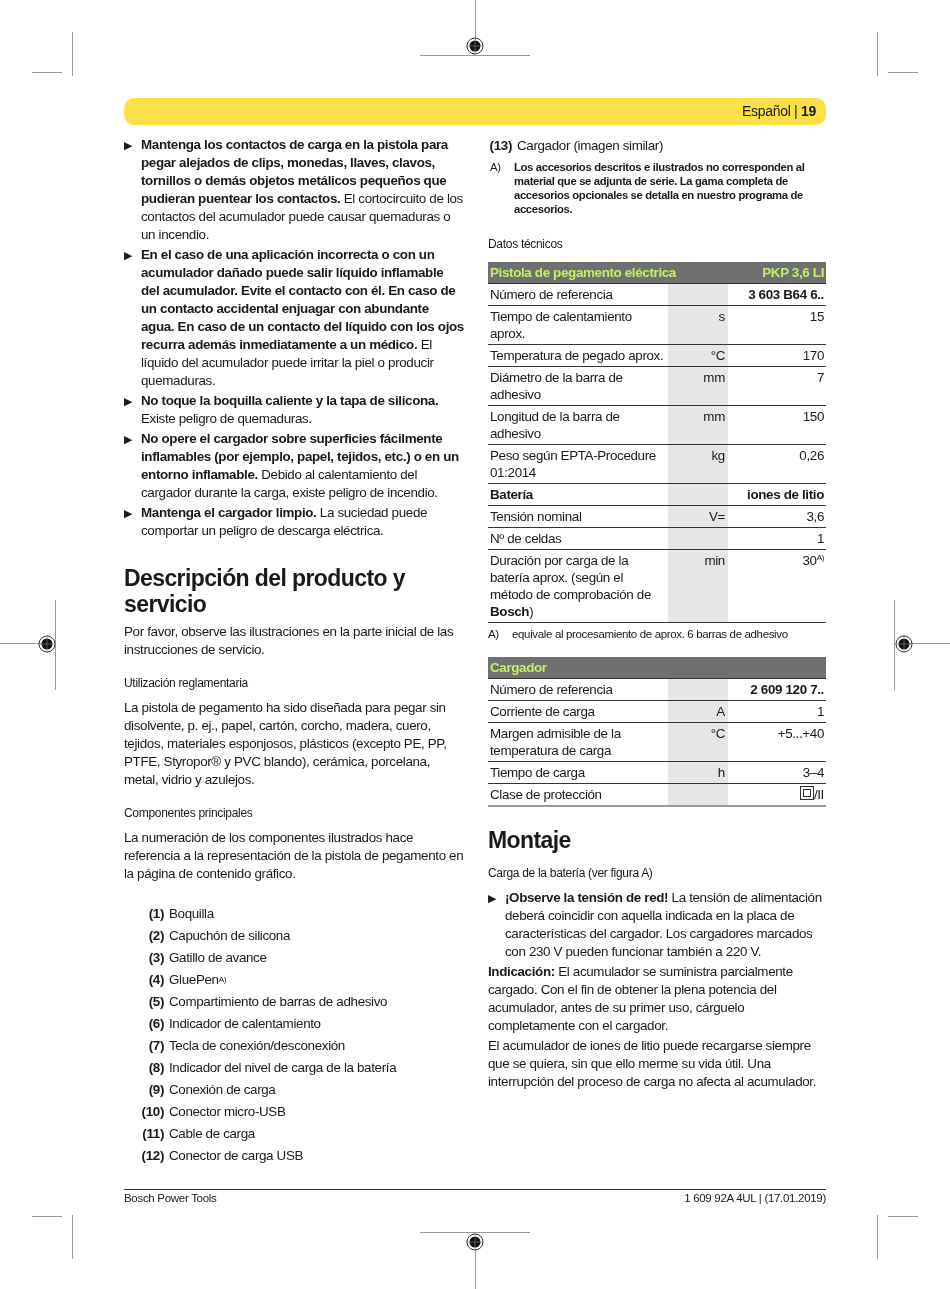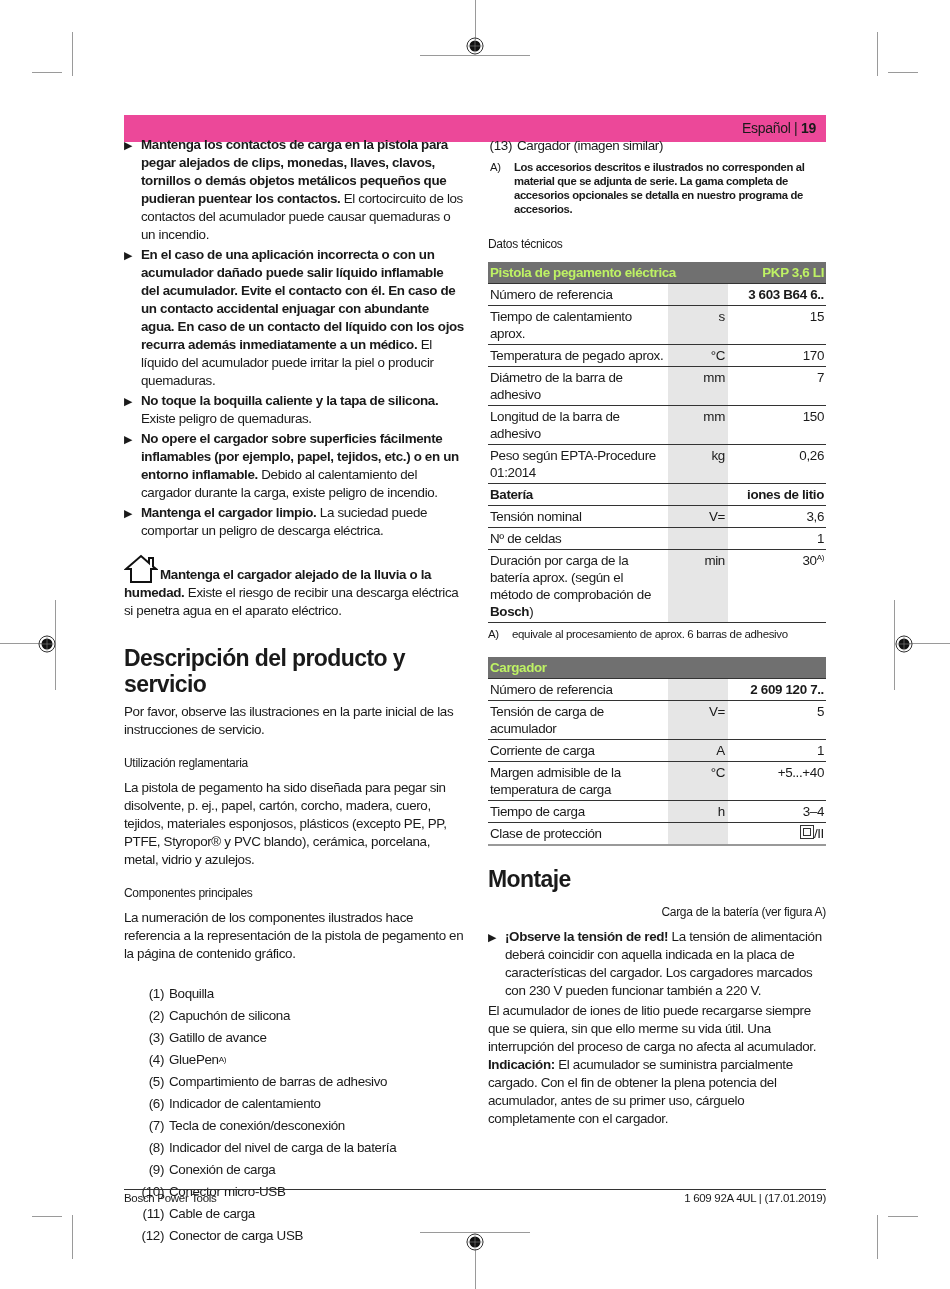--- a/index.html
+++ b/index.html
@@ -1,36 +1,36 @@
 <!DOCTYPE html>
 <html><head>
 <meta charset="utf-8">
 <style>
   html, body { margin:0; padding:0; background:#fff; }
   body { width:950px; height:1289px; position:relative; overflow:hidden;
          font-family:"Liberation Sans", sans-serif; color:#1a1a1a; }
   .mark { position:absolute; background:#9a9a9a; }
   .reg { position:absolute; width:18px; height:18px; }
-  .header-band { position:absolute; left:124px; top:115px; width:702px; height:27px; background:#ec4899; }
+  .header-band { position:absolute; left:124px; top:98px; width:702px; height:27px; background:#fde047;border-radius:10px; }
   .header-text { position:absolute; right:10px; top:5px; font-size:14px; letter-spacing:-0.3px; }
   .header-text b { font-weight:bold; }
   .col { position:absolute; font-size:13.4px; line-height:18px; letter-spacing:-0.35px; }
   .left { left:124px; top:136px; width:340px; }
   .right { left:488px; top:136px; width:338px; }
   .bullet { position:relative; padding-left:17px; margin-bottom:2px; }
   .bullet .arrow { position:absolute; left:0; top:0; font-size:11px; }
   .bold { font-weight:bold; }
   .house-block { margin-top:14px; position:relative; }
   .house { display:inline-block; width:34px; height:30px; vertical-align:bottom; margin-right:2px; }
   h1 { font-size:23px; font-weight:bold; margin:25px 0 6px; letter-spacing:-0.6px; line-height:26px; }
   h2 { font-size:12px; font-weight:normal; margin:14px 0 6px; letter-spacing:-0.3px; line-height:20px; }
   p { margin:0; }
   .comp-list { margin-top:20px; }
   .comp { display:flex; height:22px; align-items:center; }
-  .comp .num { width:40px; text-align:right; font-weight:normal; padding-right:5px; }
+  .comp .num { width:40px; text-align:right; font-weight:bold; padding-right:5px; }
   .note { display:flex; font-size:11.3px; line-height:14px; margin-top:4px; }
   .note .lbl { width:24px; }
   .note .txt { flex:1; font-weight:bold; }
   table { border-collapse:collapse; width:338px; font-size:13.4px; letter-spacing:-0.35px; }
   td { padding:2px 2px; vertical-align:top; line-height:17px; }
   td.c1 { width:172px;margin-top:39px; }
   td.c2 { width:54px; text-align:right; padding-right:3px; }
   td.c3 { width:92px; background:#fff; text-align:right; }
   tr.row td { border-bottom:1px solid #333; }
   tr.thead td { background:#707070; color:#bef264; font-weight:bold; border-bottom:1px solid #333; }
@@ -113,25 +113,20 @@
   </div>
   <div class="bullet">
     <span class="arrow">▶</span>
     <span class="bold">No opere el cargador sobre superficies fácilmente inflamables (por ejemplo, papel, tejidos, etc.) o en un entorno inflamable.</span><span> Debido al calentamiento del cargador durante la carga, existe peligro de incendio.</span>
   </div>
   <div class="bullet">
     <span class="arrow">▶</span>
     <span class="bold">Mantenga el cargador limpio.</span><span> La suciedad puede comportar un peligro de descarga eléctrica.</span>
   </div>
 
-  <div class="house-block">
-    <svg class="house" viewBox="0 0 34 30">
-        <path d="M2 15 L17 2 L25 9 L25 4 L29 4 L29 12.5 L32 15 L27 15 L27 28 L7 28 L7 15 Z" fill="none" stroke="#111" stroke-width="2"></path>
-      </svg><span class="bold">Mantenga el cargador alejado de la lluvia o la humedad.</span><span> Existe el riesgo de recibir una descarga eléctrica si penetra agua en el aparato eléctrico.</span>
-  </div>
 
   <h1>Descripción del producto y servicio</h1>
   <p>Por favor, observe las ilustraciones en la parte inicial de las instrucciones de servicio.</p>
 
   <h2>Utilización reglamentaria</h2>
   <p>La pistola de pegamento ha sido diseñada para pegar sin disolvente, p. ej., papel, cartón, corcho, madera, cuero, tejidos, materiales esponjosos, plásticos (excepto PE, PP, PTFE, Styropor® y PVC blando), cerámica, porcelana, metal, vidrio y azulejos.</p>
 
   <h2>Componentes principales</h2>
   <p>La numeración de los componentes ilustrados hace referencia a la representación de la pistola de pegamento en la página de contenido gráfico.</p>
 
@@ -267,25 +262,20 @@
     <tbody>
         <tr class="thead">
       <td colspan="3">Cargador</td>
     </tr>
     <tr class="row">
           <td class="c1">Número de referencia</td>
           <td class="c2"></td>
           <td class="c3 bold">2 609 120 7..</td>
         </tr>
     <tr class="row">
-          <td class="c1">Tensión de carga de acumulador</td>
-          <td class="c2">V=</td>
-          <td class="c3">5</td>
-        </tr>
-    <tr class="row">
           <td class="c1">Corriente de carga</td>
           <td class="c2">A</td>
           <td class="c3">1</td>
         </tr>
     <tr class="row">
           <td class="c1">Margen admisible de la temperatura de carga</td>
           <td class="c2">°C</td>
           <td class="c3">+5...+40</td>
         </tr>
     <tr class="row">
@@ -295,27 +285,27 @@
         </tr>
     <tr class="row last">
           <td class="c1">Clase de protección</td>
           <td class="c2"></td>
           <td class="c3"><span class="prot"></span><span>/II</span></td>
         </tr>
   </tbody>
     </table>
 
   <h1 style="margin-top:20px;">Montaje</h1>
-  <h2 style="margin-top:10px;text-align:right;">Carga de la batería (ver figura A)</h2>
+  <h2 style="margin-top:10px;">Carga de la batería (ver figura A)</h2>
   <div class="bullet">
     <span class="arrow">▶</span>
     <span class="bold">¡Observe la tensión de red!</span><span> La tensión de alimentación deberá coincidir con aquella indicada en la placa de características del cargador. Los cargadores marcados con 230 V pueden funcionar también a 220 V.</span>
   </div>
+  <p><span class="bold">Indicación:</span><span> El acumulador se suministra parcialmente cargado. Con el fin de obtener la plena potencia del acumulador, antes de su primer uso, cárguelo completamente con el cargador.</span></p>
   <p style="margin-top:2px;">El acumulador de iones de litio puede recargarse siempre que se quiera, sin que ello merme su vida útil. Una interrupción del proceso de carga no afecta al acumulador.</p>
-  <p><span class="bold">Indicación:</span><span> El acumulador se suministra parcialmente cargado. Con el fin de obtener la plena potencia del acumulador, antes de su primer uso, cárguelo completamente con el cargador.</span></p>
 </div>
 
 <div class="footer-line"></div>
 <div class="footer-left">Bosch Power Tools</div>
 <div class="footer-right">1 609 92A 4UL | (17.01.2019)</div>
 
 <style>
   
   table td.c2 + td.c3 { box-shadow: inset 0 0 0 0 transparent; }
   table tr.row td.c2 { background: linear-gradient(to right, #fff 0, #fff 0) ; }

